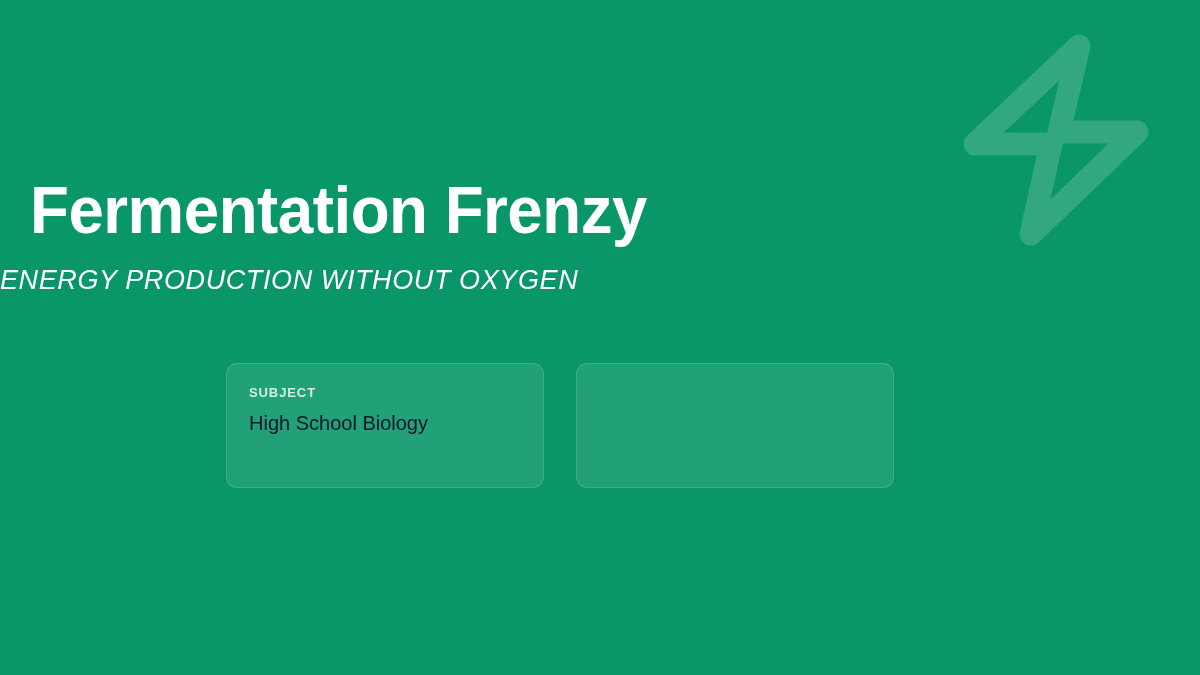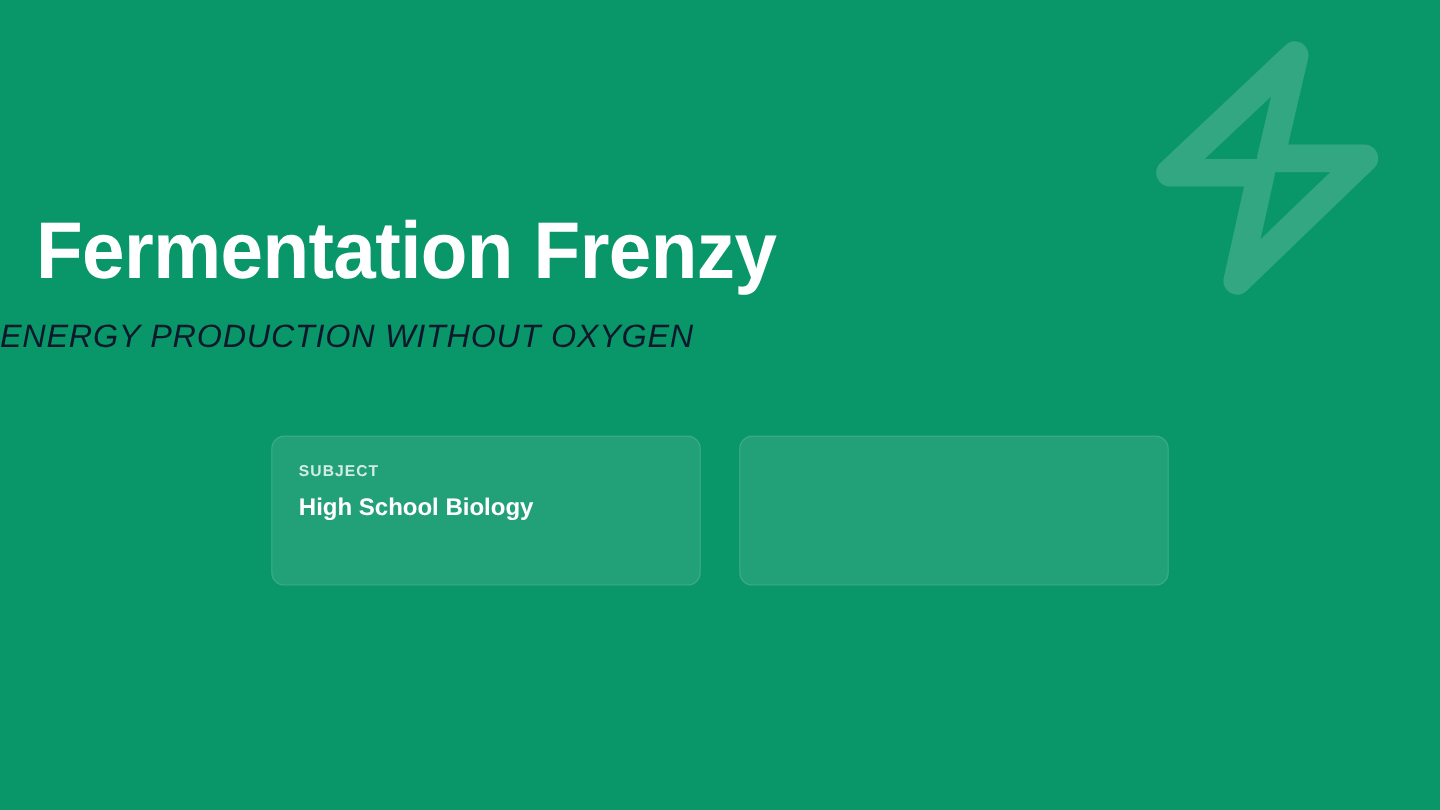--- a/index.html
+++ b/index.html
@@ -58,58 +58,58 @@
     transform: scaleX(0.95);
     transform-origin: center;
     white-space: nowrap;
   }
 
   .page-subtitle {
     margin-top: 22px;
     font-size: 27px;
     font-style: italic;
     font-weight: 400;
-    color: #0f172a;
+    color: #ffffff;
     letter-spacing: 0.6px;
     white-space: nowrap;
   }
 
   
   .meta-cards {
     position: absolute;
     left: 226px;
     top: 363px;
     display: flex;
     gap: 32px;
   }
 
   .meta-card {
-    width: 358px;
+    width: 318px;
     height: 125px;
     background: rgba(255, 255, 255, 0.10);
     border: 1px solid rgba(255, 255, 255, 0.13);
     border-radius: 11px;
     padding: 22px 22px 0 22px;
   }
 
   .meta-card-label {
     font-size: 13px;
     font-weight: bold;
     letter-spacing: 0.9px;
     color: rgba(255, 255, 255, 0.80);
     text-transform: uppercase;
     line-height: 1.1;
   }
 
   .meta-card-value {
     margin-top: 10px;
     font-size: 20px;
-    font-weight: bold;
+    font-weight: normal;
     line-height: 1.35;
-    color: #ffffff;
+    color: #0f172a;
   }
 </style>
 </head>
 <body>
 
 <div class="slide">
 
   <div class="bolt-decor">
     <svg viewBox="0 0 210 224" fill="none" xmlns="http://www.w3.org/2000/svg" aria-hidden="true">
       <path d="M124 18 L20 116 L96 116 L76 206 L182 104 L104 104 Z" stroke="rgba(255,255,255,0.17)" stroke-width="23" stroke-linejoin="round" stroke-linecap="round" fill="none"></path>

